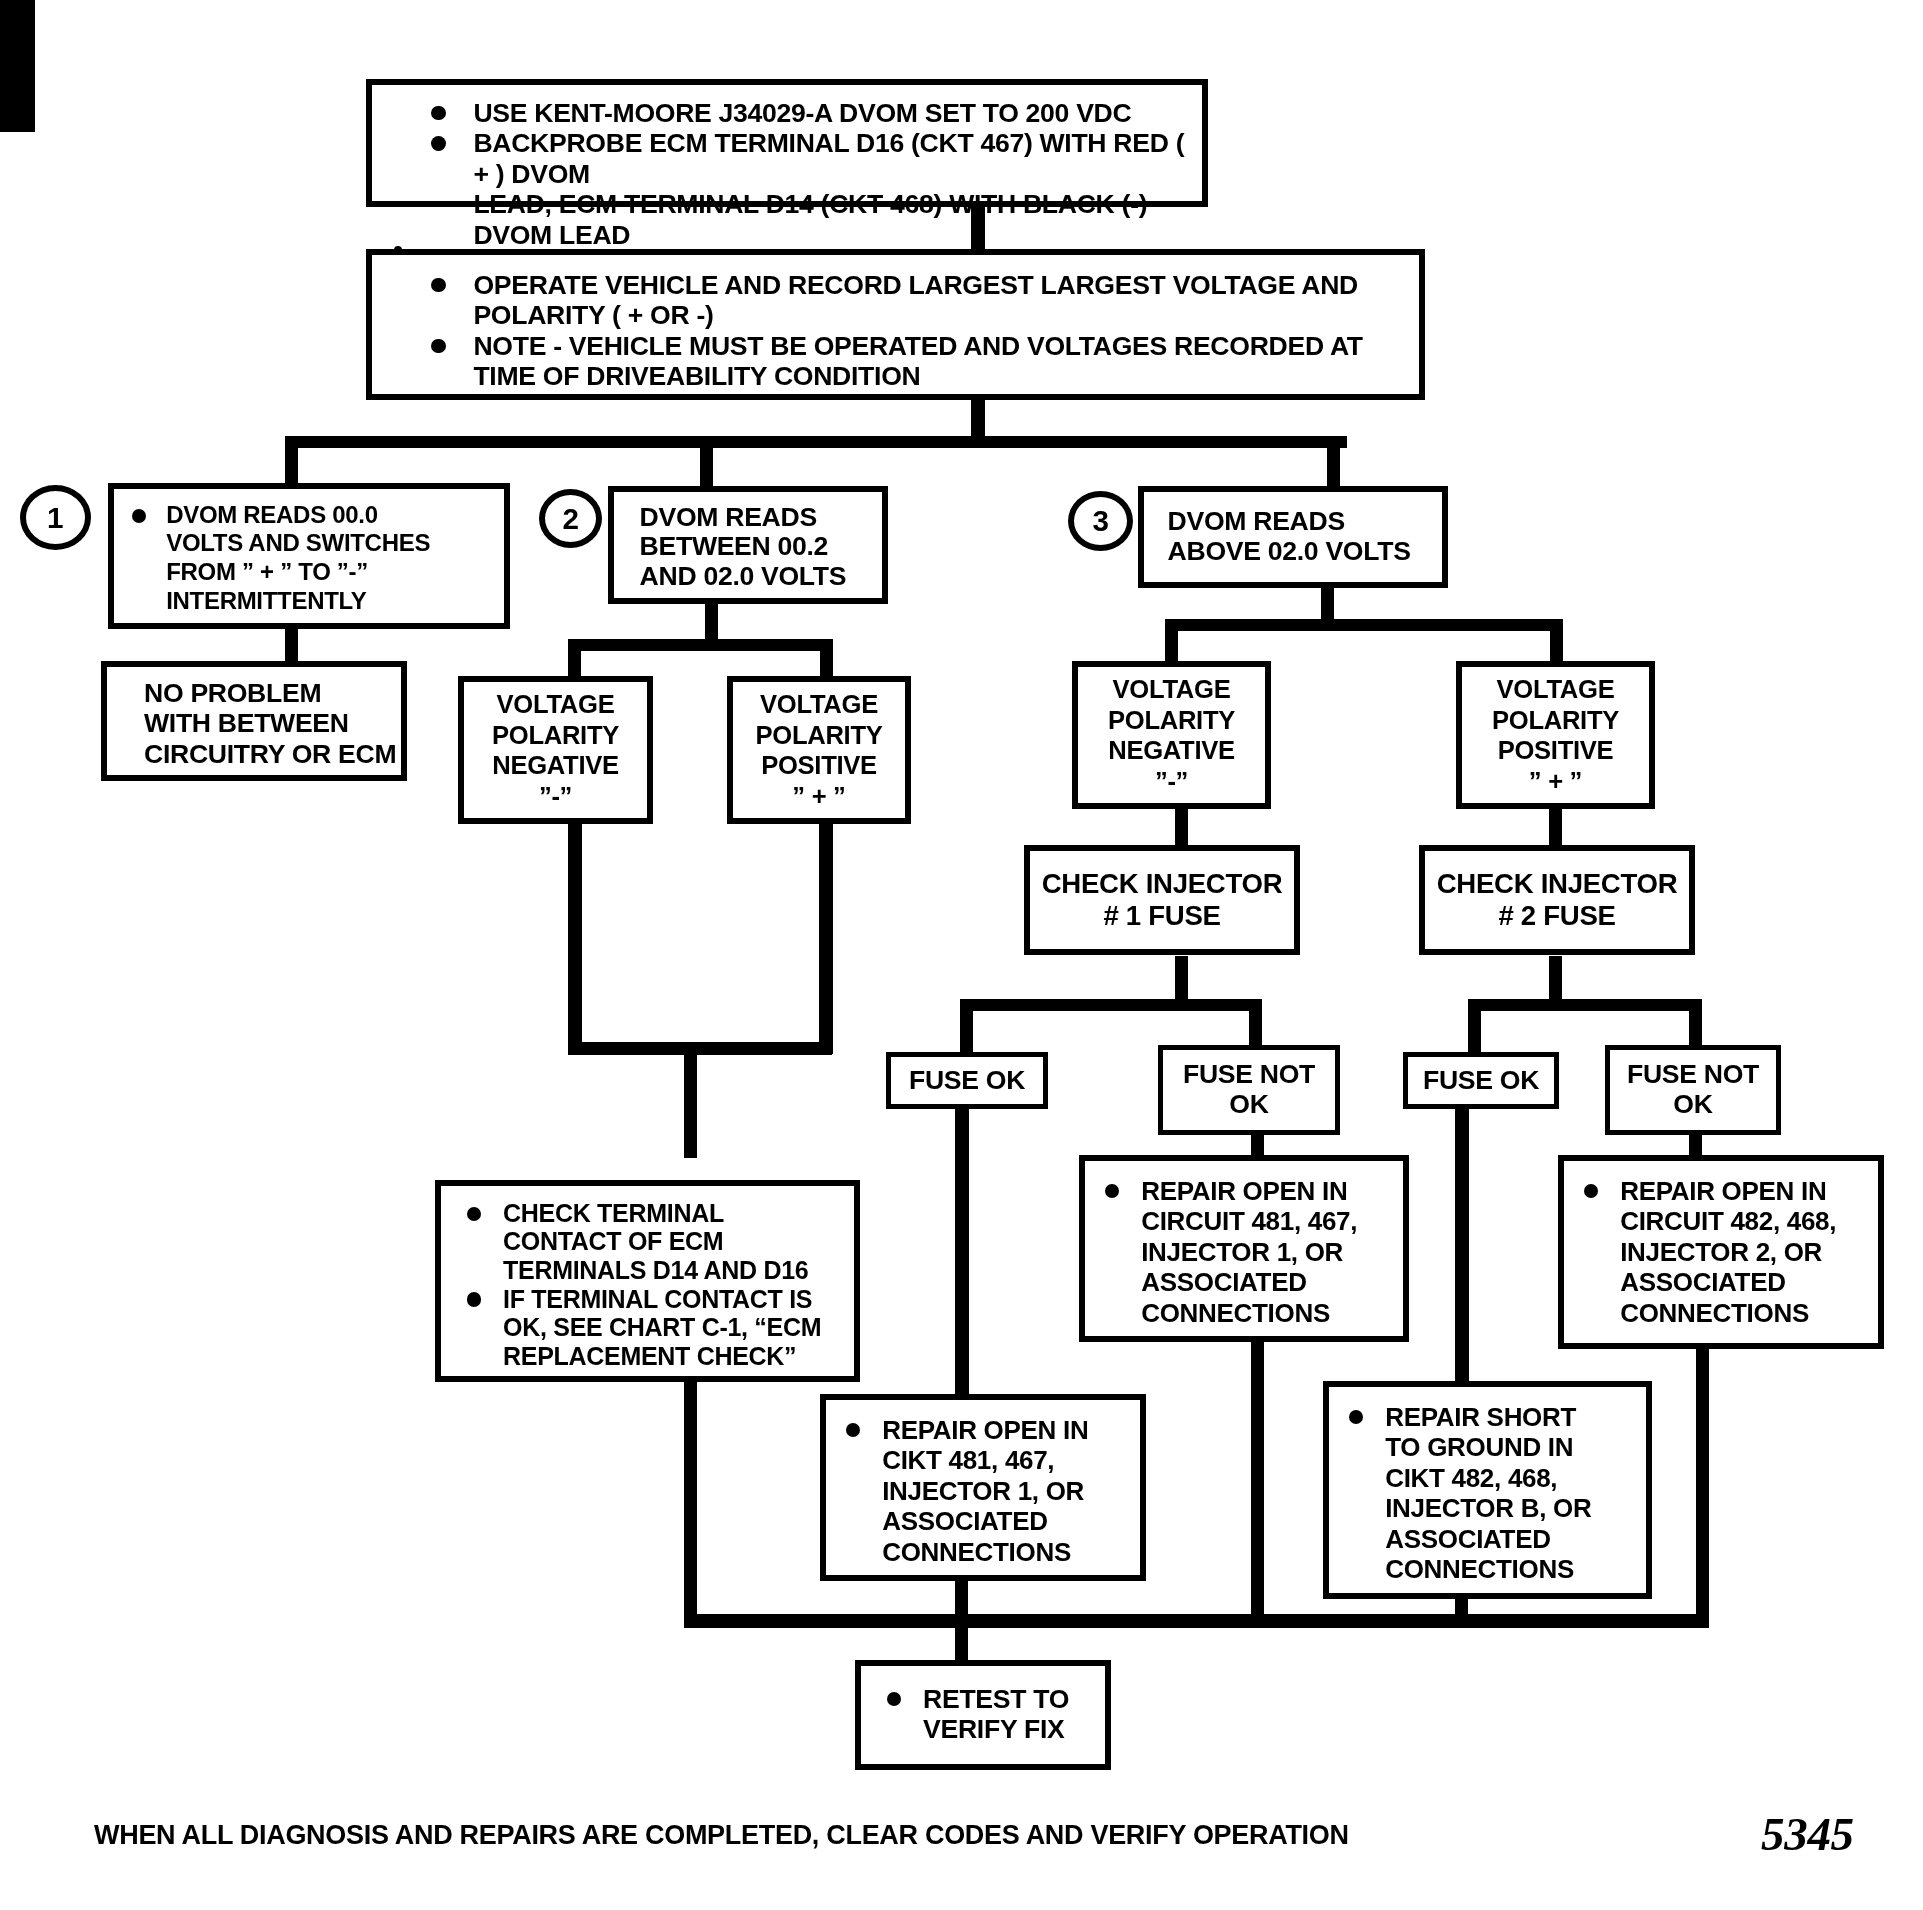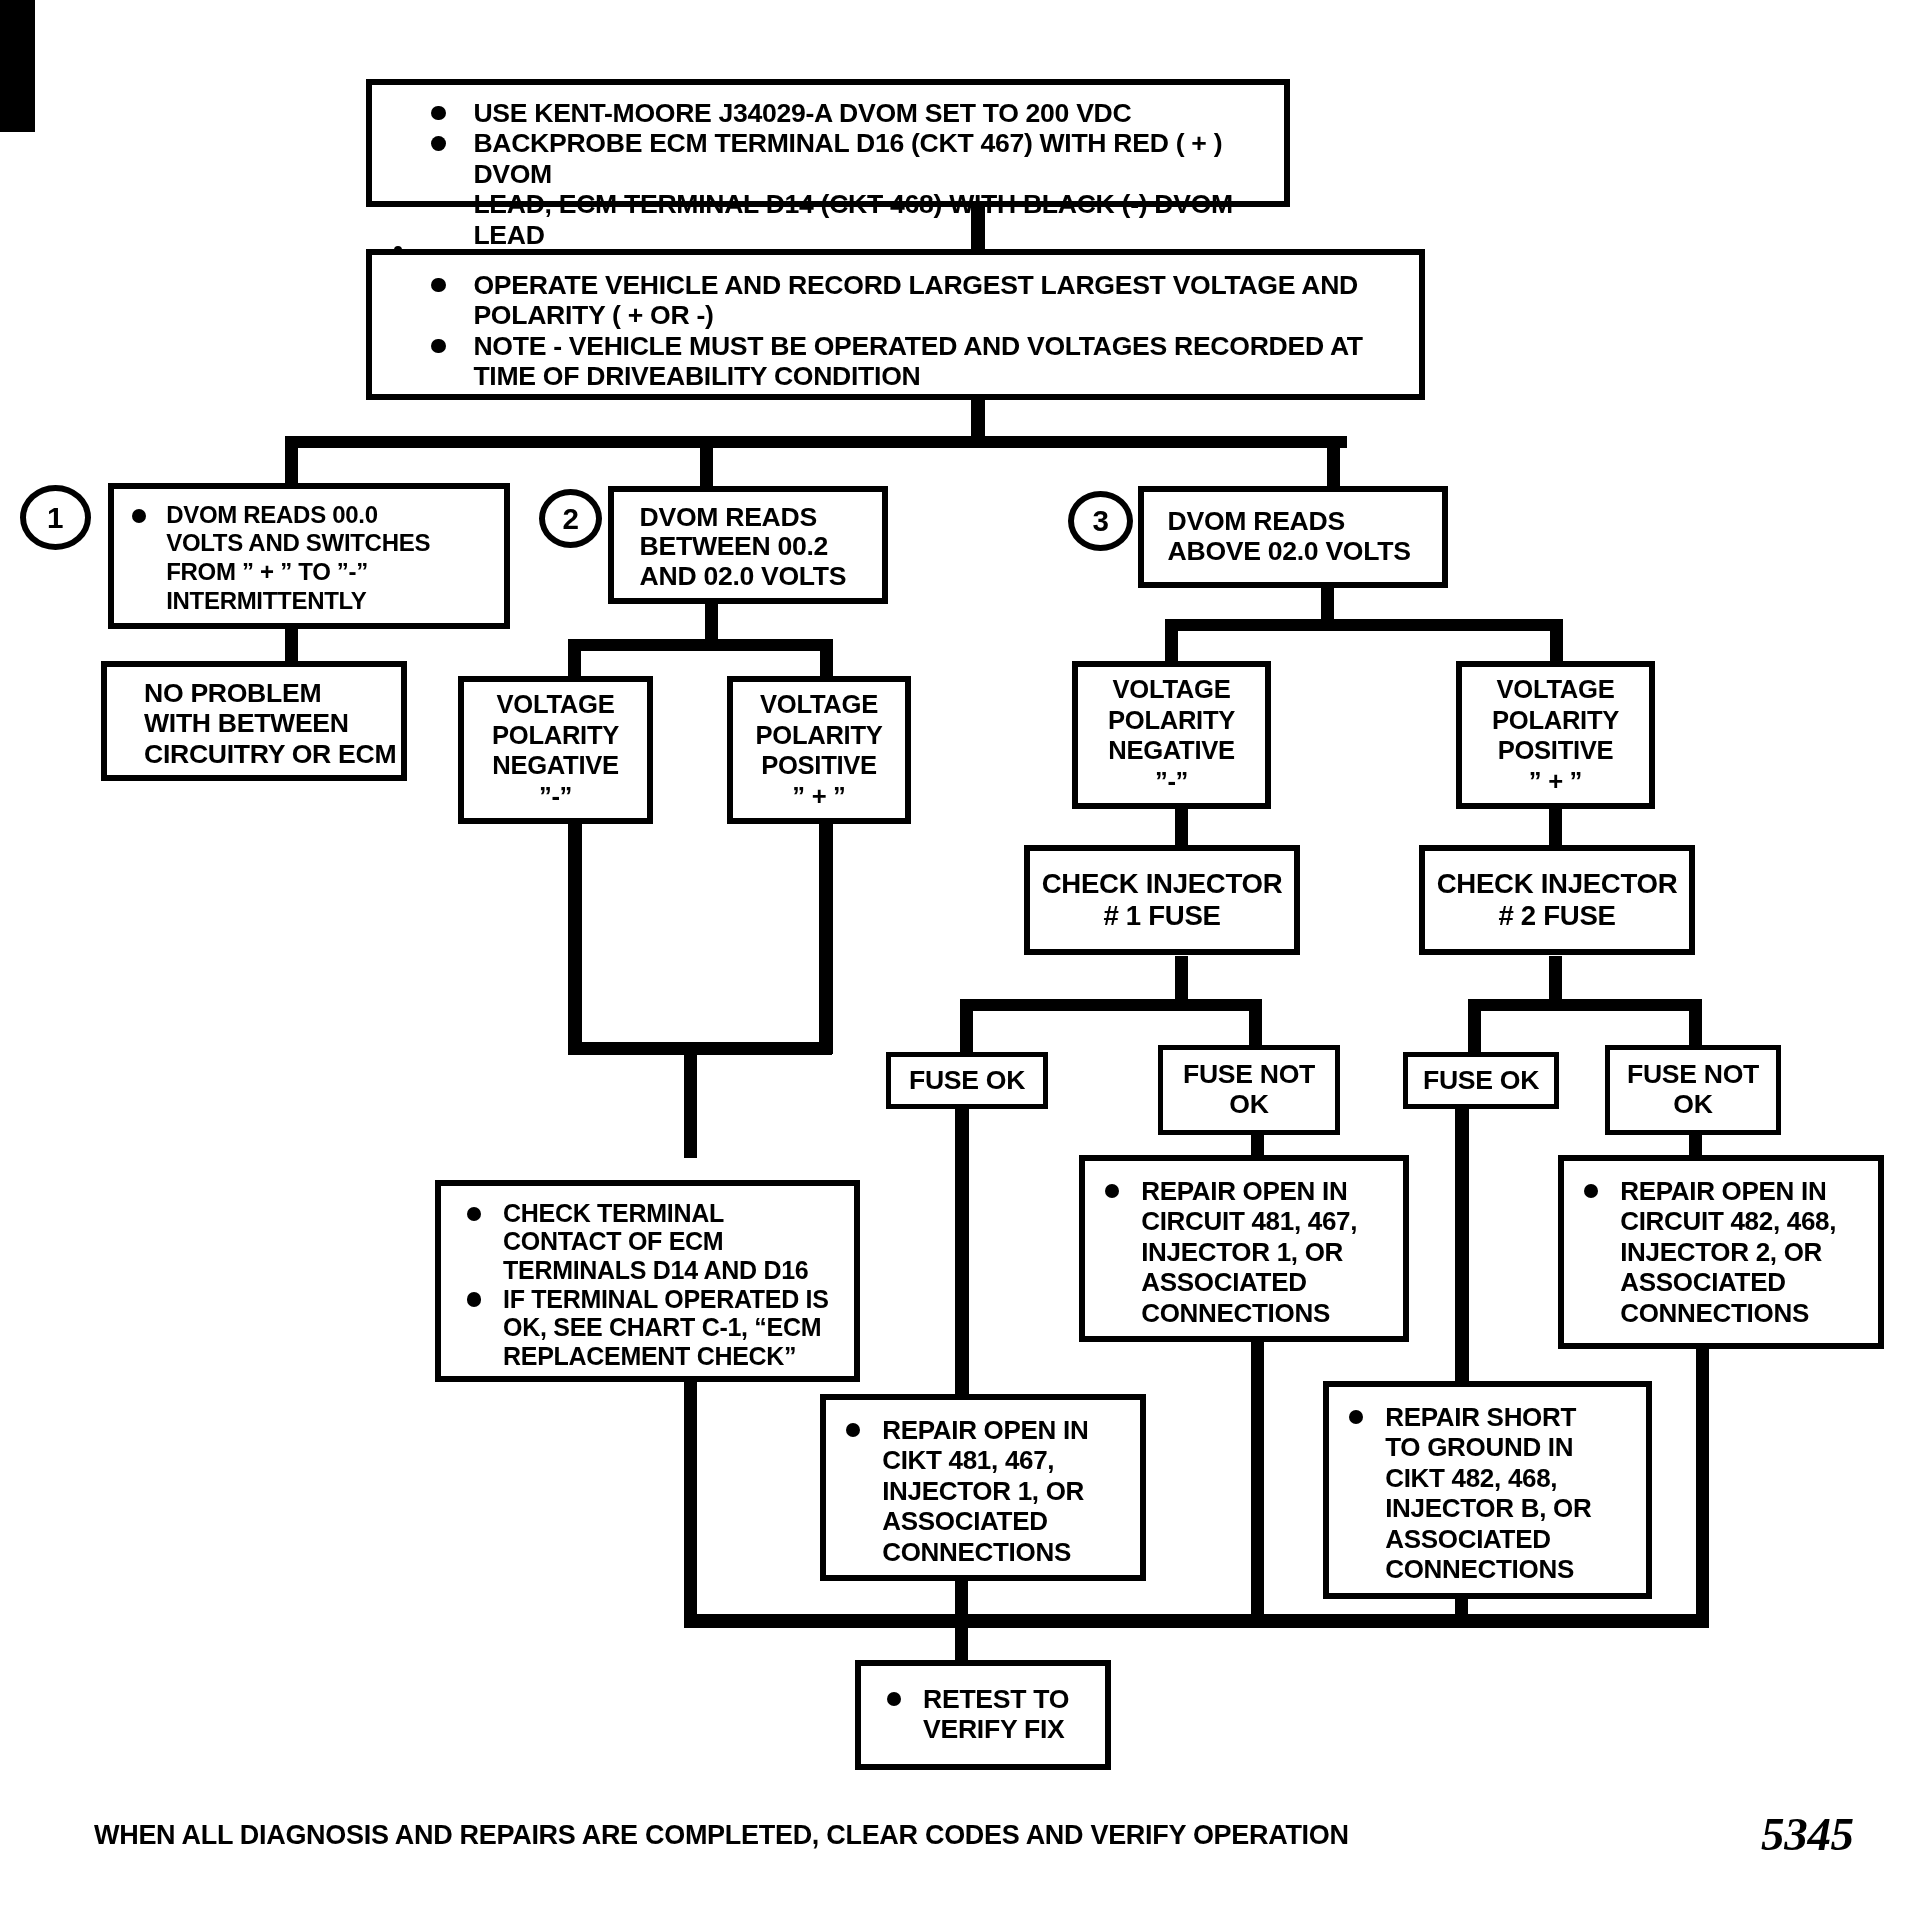--- a/index.html
+++ b/index.html
@@ -72,21 +72,21 @@
   <div class="ncirc" style="left:19.7px;top:485px;width:71px;height:65px">
     <span>1</span>
   </div>
   <div class="ncirc" style="left:539px;top:489px;width:63px;height:59px">
     <span>2</span>
   </div>
   <div class="ncirc" style="left:1068px;top:491px;width:65px;height:60px">
     <span>3</span>
   </div>
 
-  <div class="box" style="left:366px;top:79px;width:924px;height:128px;padding:12.8px 9.9px 0 59px;font-size:26.6px;line-height:30.5px">
+  <div class="box" style="left:366px;top:79px;width:842px;height:128px;padding:12.8px 9.9px 0 59px;font-size:26.6px;line-height:30.5px">
     <div class="brow">
       <span class="dot"></span>
       <div class="btext">USE KENT-MOORE J34029-A DVOM SET TO 200 VDC</div>
     </div>
     <div class="brow">
       <span class="dot"></span>
       <div class="btext">BACKPROBE ECM TERMINAL D16 (CKT 467) WITH RED ( + ) DVOM
 LEAD, ECM TERMINAL D14 (CKT 468) WITH BLACK (-) DVOM LEAD</div>
     </div>
   </div>
@@ -209,21 +209,21 @@
 
   <div class="box" style="left:435px;top:1180px;width:425px;height:202px;padding:12.8px 3.9px 0 25.6px;font-size:25px;line-height:28.6px">
     <div class="brow">
       <span class="dot" style="margin-right:21.7px"></span>
       <div class="btext">CHECK TERMINAL
 CONTACT OF ECM
 TERMINALS D14 AND D16</div>
     </div>
     <div class="brow">
       <span class="dot" style="margin-right:21.7px"></span>
-      <div class="btext">IF TERMINAL OPERATED IS
+      <div class="btext">IF TERMINAL CONTACT IS
 OK, SEE CHART C-1, “ECM
 REPLACEMENT CHECK”</div>
     </div>
   </div>
 
   <div class="box" style="left:1079px;top:1155px;width:330px;height:187px;padding:14.8px 0 0 19.7px;font-size:26px;line-height:30.5px">
     <div class="brow">
       <span class="dot" style="margin-right:21.7px"></span>
       <div class="btext">REPAIR OPEN IN
 CIRCUIT 481, 467,

